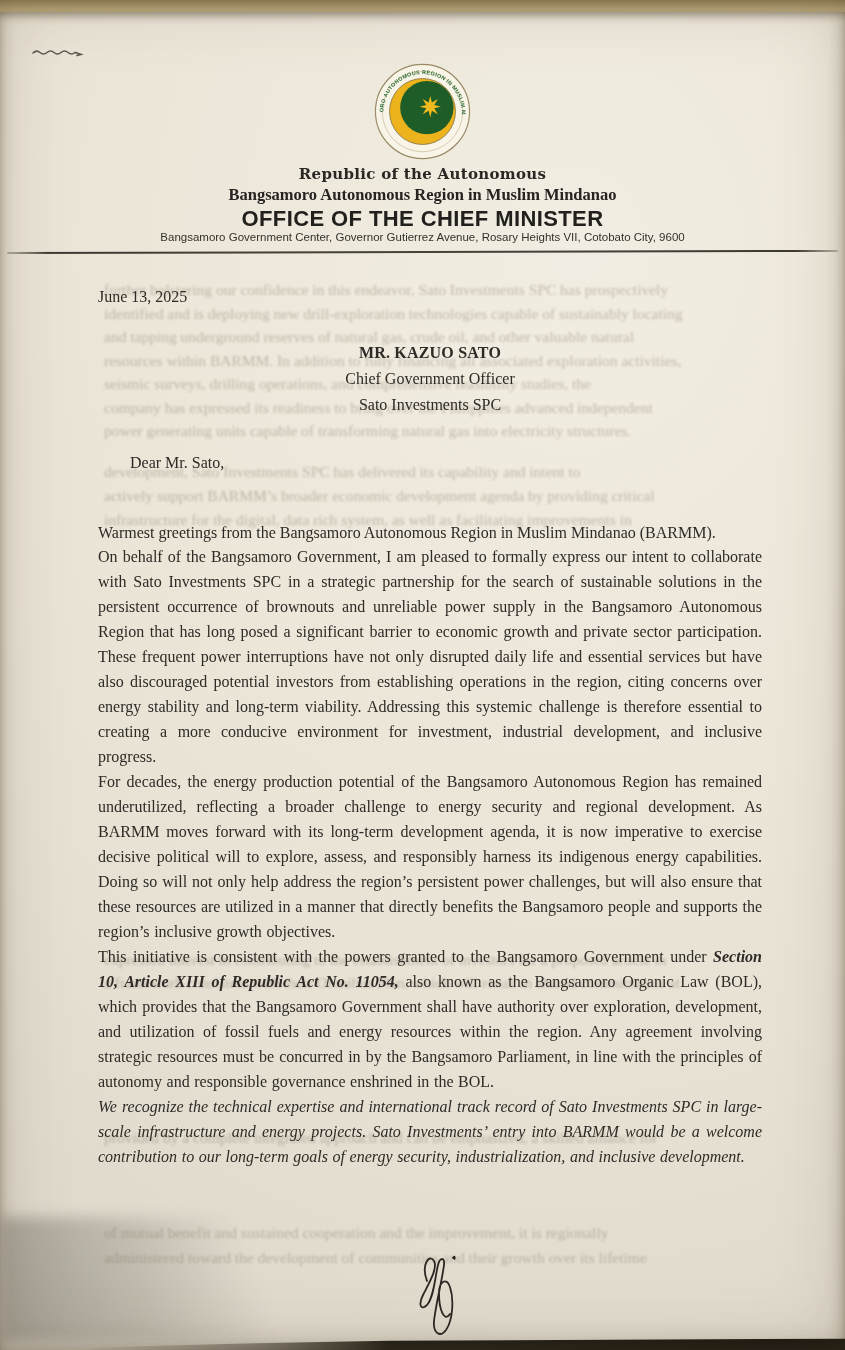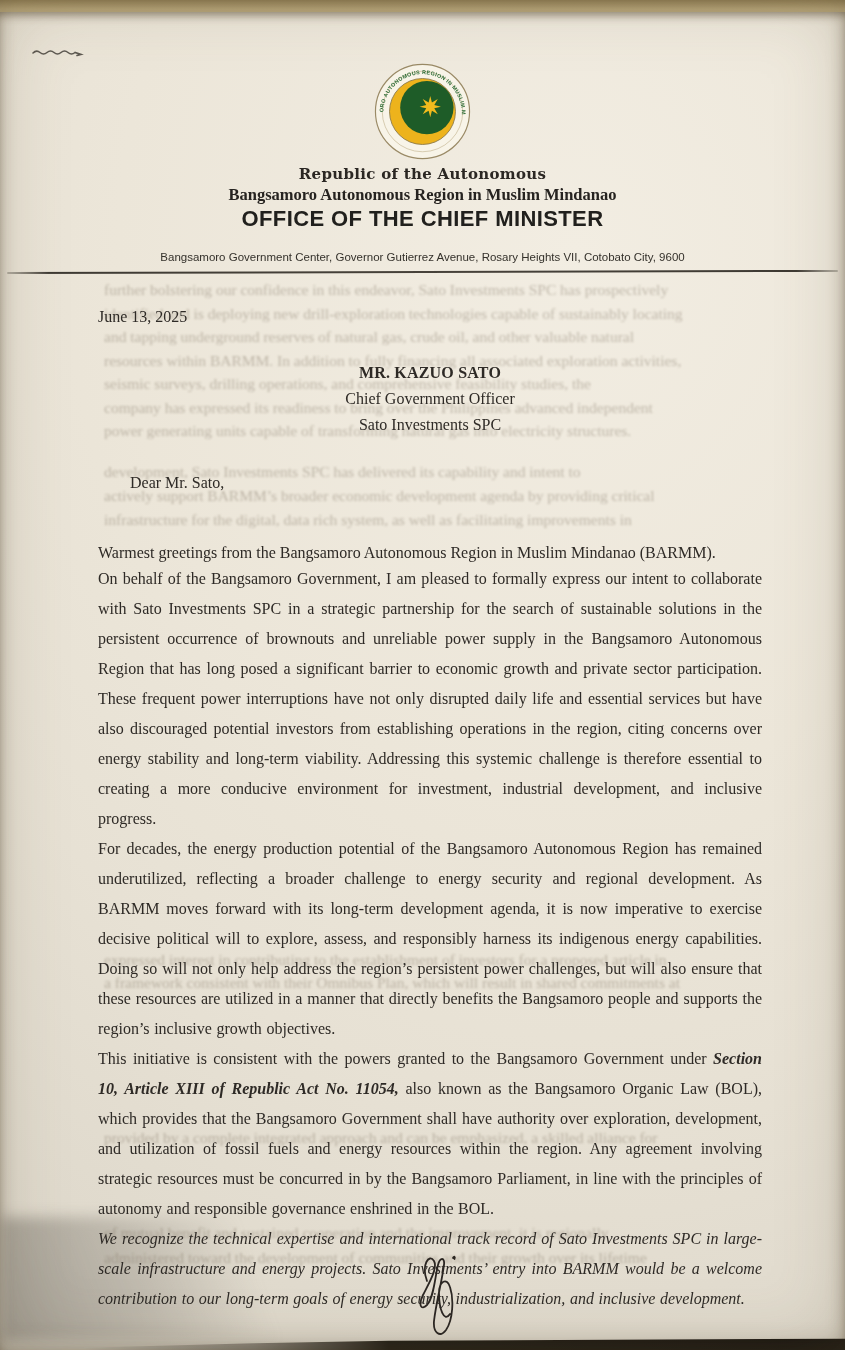--- a/index.html
+++ b/index.html
@@ -22,31 +22,31 @@
   .bottom-dark{position:absolute;bottom:0;left:0;right:0;height:15px;
     background:linear-gradient(to right,rgba(32,28,20,0) 10%,rgba(32,28,20,.4) 30%,#221e16 46%,#191510 100%);
     clip-path:polygon(10% 85%,30% 55%,46% 38%,100% 25%,100% 100%,0 100%,0 100%);}
   .pen-mark{position:absolute;left:31px;top:44px;}
 
   .letterhead{position:relative;padding-top:63px;text-align:center;color:#2c2824;}
   .seal{display:block;margin:0 auto;}
   .lh-line1{margin-top:6px;font-family:"DejaVu Serif",serif;font-weight:bold;font-size:15px;line-height:17px;letter-spacing:.3px;color:#2b2723;}
   .lh-line2{margin-top:3px;font-family:"Liberation Serif",serif;font-weight:bold;font-size:16.5px;line-height:18px;color:#262320;}
   .lh-line3{margin-top:3px;font-family:"Liberation Sans",sans-serif;font-weight:bold;font-size:22px;line-height:24px;letter-spacing:.4px;color:#21201d;}
-  .lh-addr{margin-top:20px;font-family:"Liberation Sans",sans-serif;font-size:11.5px;line-height:13px;color:#34312b;}
+  .lh-addr{margin-top:0;font-family:"Liberation Sans",sans-serif;font-size:11.5px;line-height:13px;color:#34312b;}
   .lh-rule{height:2px;margin:7px 7px 0 7px;border-radius:1px;transform:rotate(-.15deg);
     background:linear-gradient(to right,rgba(40,36,30,.25),#3e3a33 5%,#47423a 50%,#3e3a33 95%,rgba(40,36,30,.25));}
 
   .body{position:relative;z-index:2;margin:0 83px 0 98px;color:#2e2a26;font-size:16px;}
   .date-line{margin-top:32px;line-height:23px;}
   .recipient{margin-top:32px;line-height:26px;text-align:center;}
   .recipient .name{font-weight:bold;letter-spacing:.2px;}
   .salutation{margin-top:33px;line-height:23px;margin-left:32px;}
   .greeting{margin-top:47px;line-height:23px;}
-  p.para{margin:0;text-align:justify;line-height:30px;word-spacing:.6px;}
+  p.para{margin:0;text-align:justify;line-height:25px;word-spacing:.6px;}
   .p1{margin-top:27px;} .p2{margin-top:18px;} .p3{margin-top:21px;} .p4{margin-top:24px;font-style:italic;}
   .legal{font-weight:bold;font-style:italic;}
 
   .bleed{position:absolute;left:104px;width:662px;z-index:1;color:rgba(126,115,97,.42);
     filter:blur(1.1px);font-size:15.5px;pointer-events:none;}
   .bleed div{white-space:nowrap;overflow:hidden;}
   .bleed-a{top:278px;} .bleed-a div{line-height:23.5px;}
   .bleed-b{top:460px;} .bleed-b div{line-height:24px;}
   .bleed-c{top:948px;} .bleed-c div{line-height:23px;}
   .bleed-d{top:1126px;} .bleed-d div{line-height:23px;}

